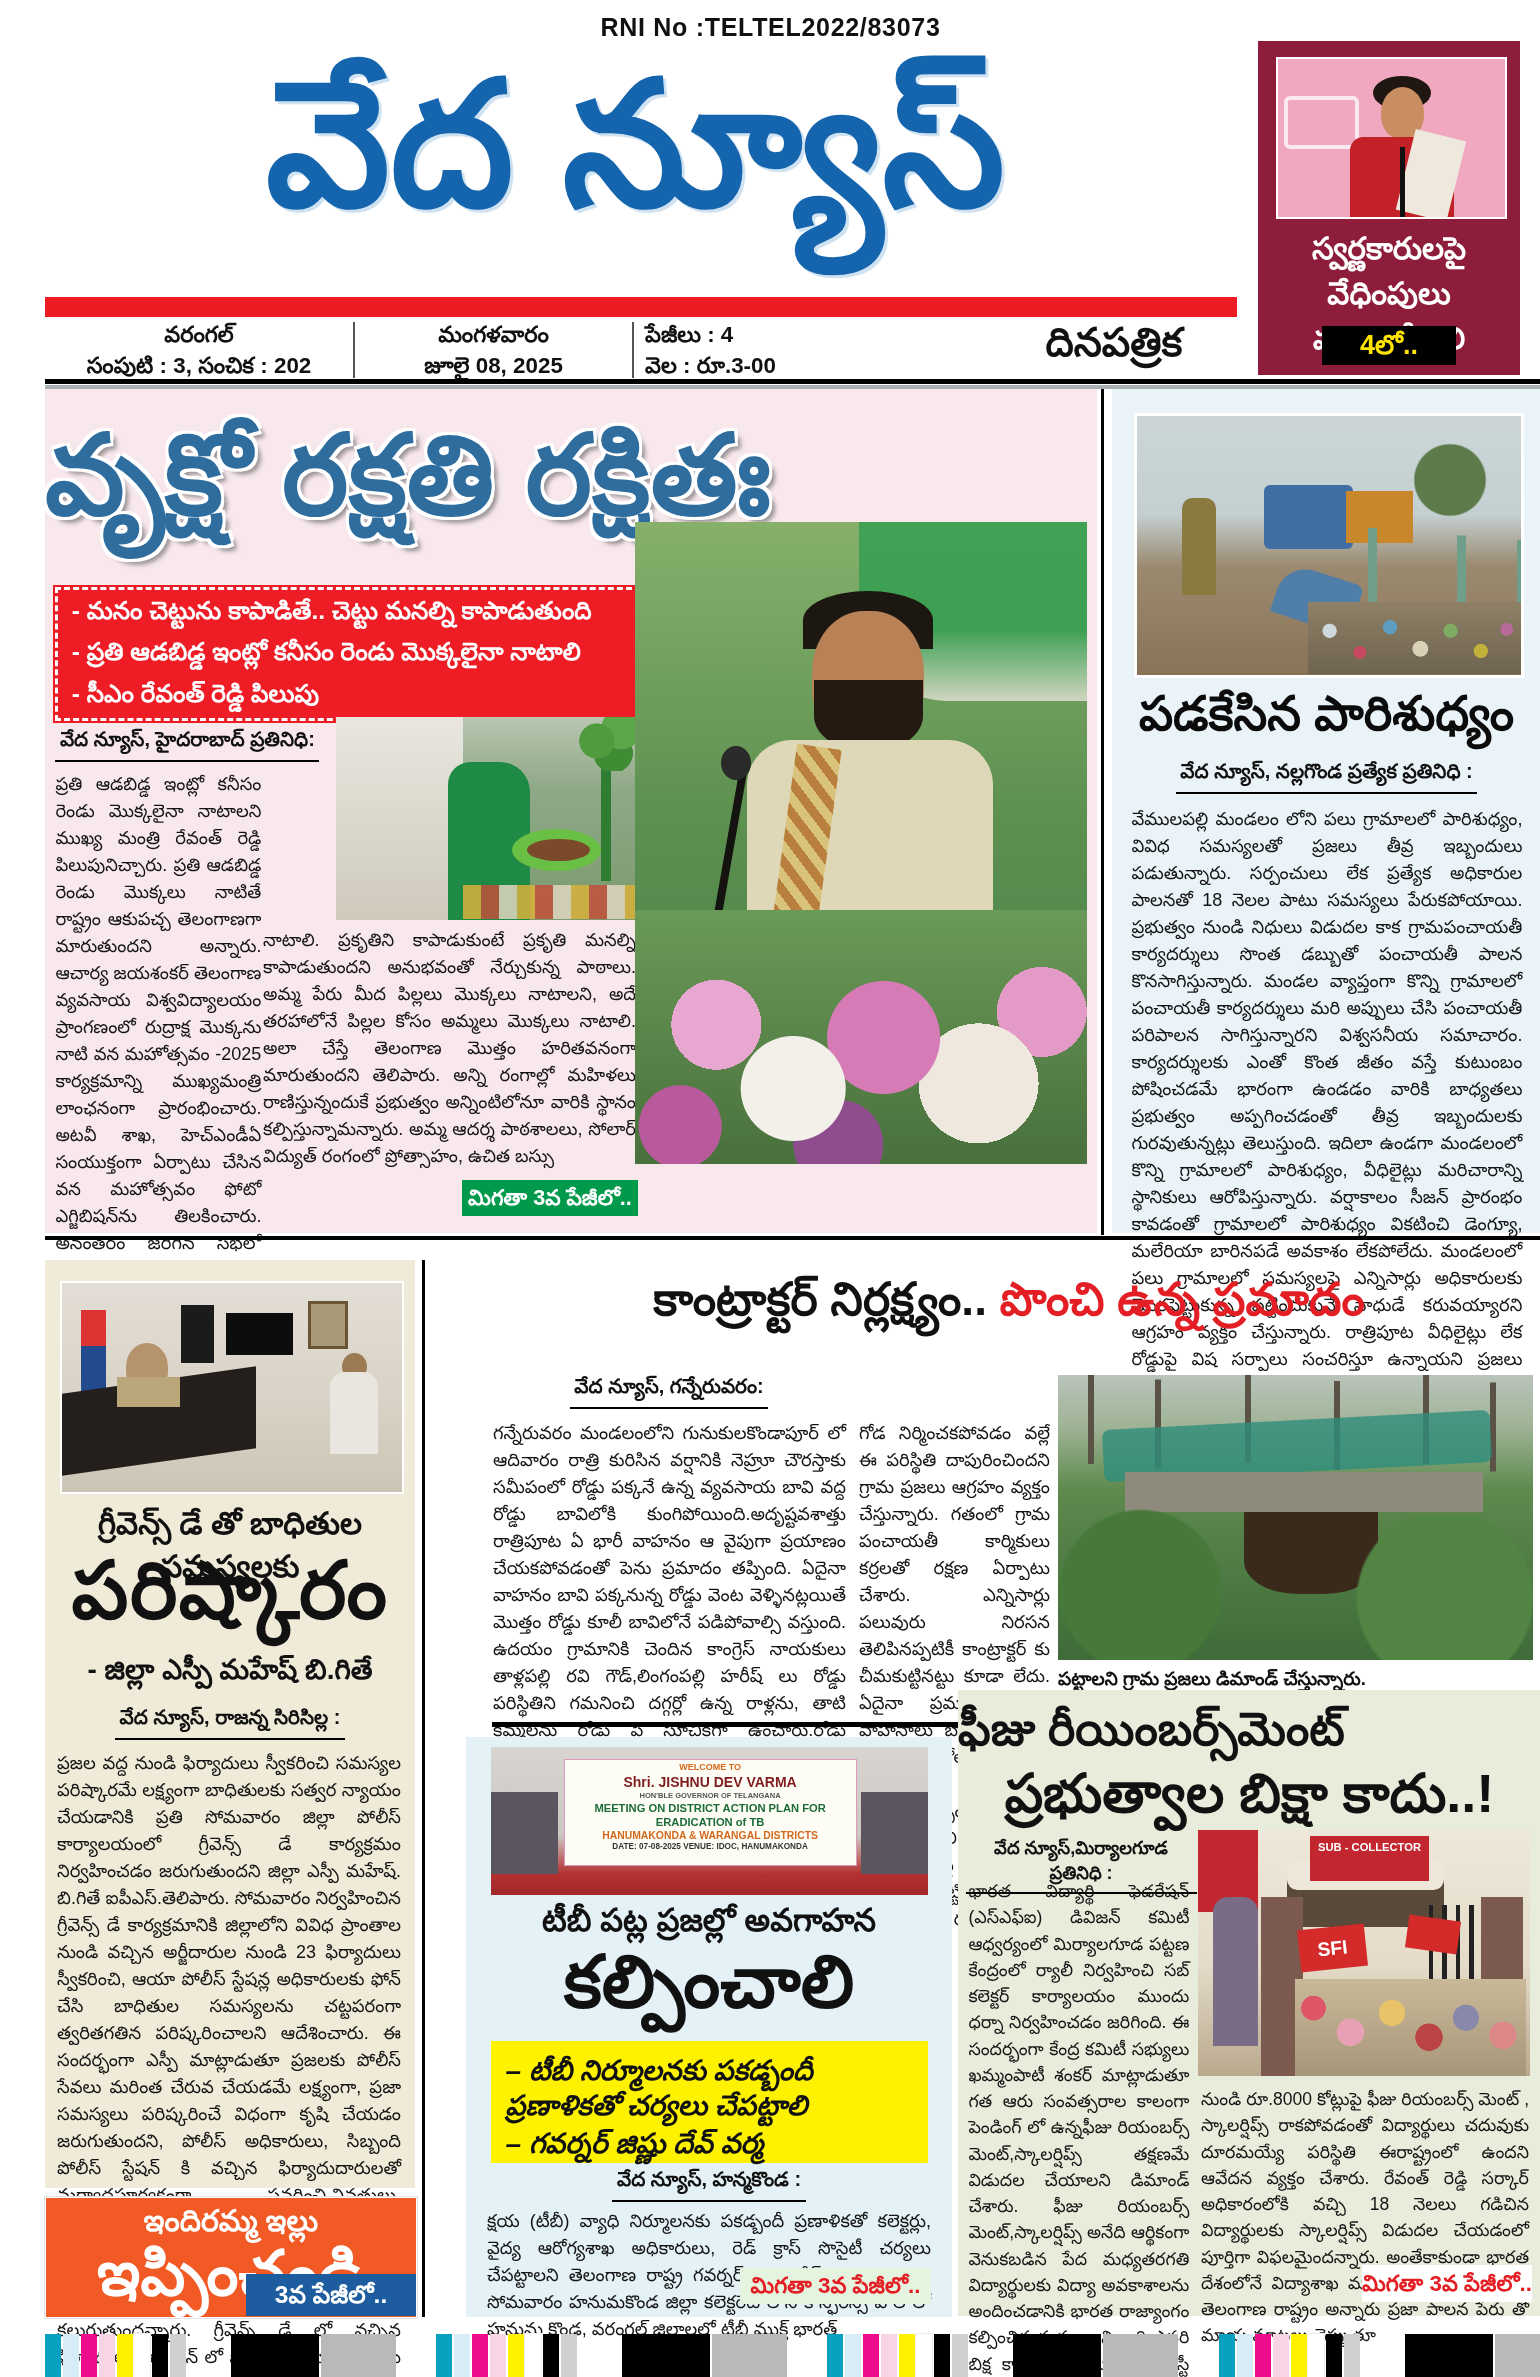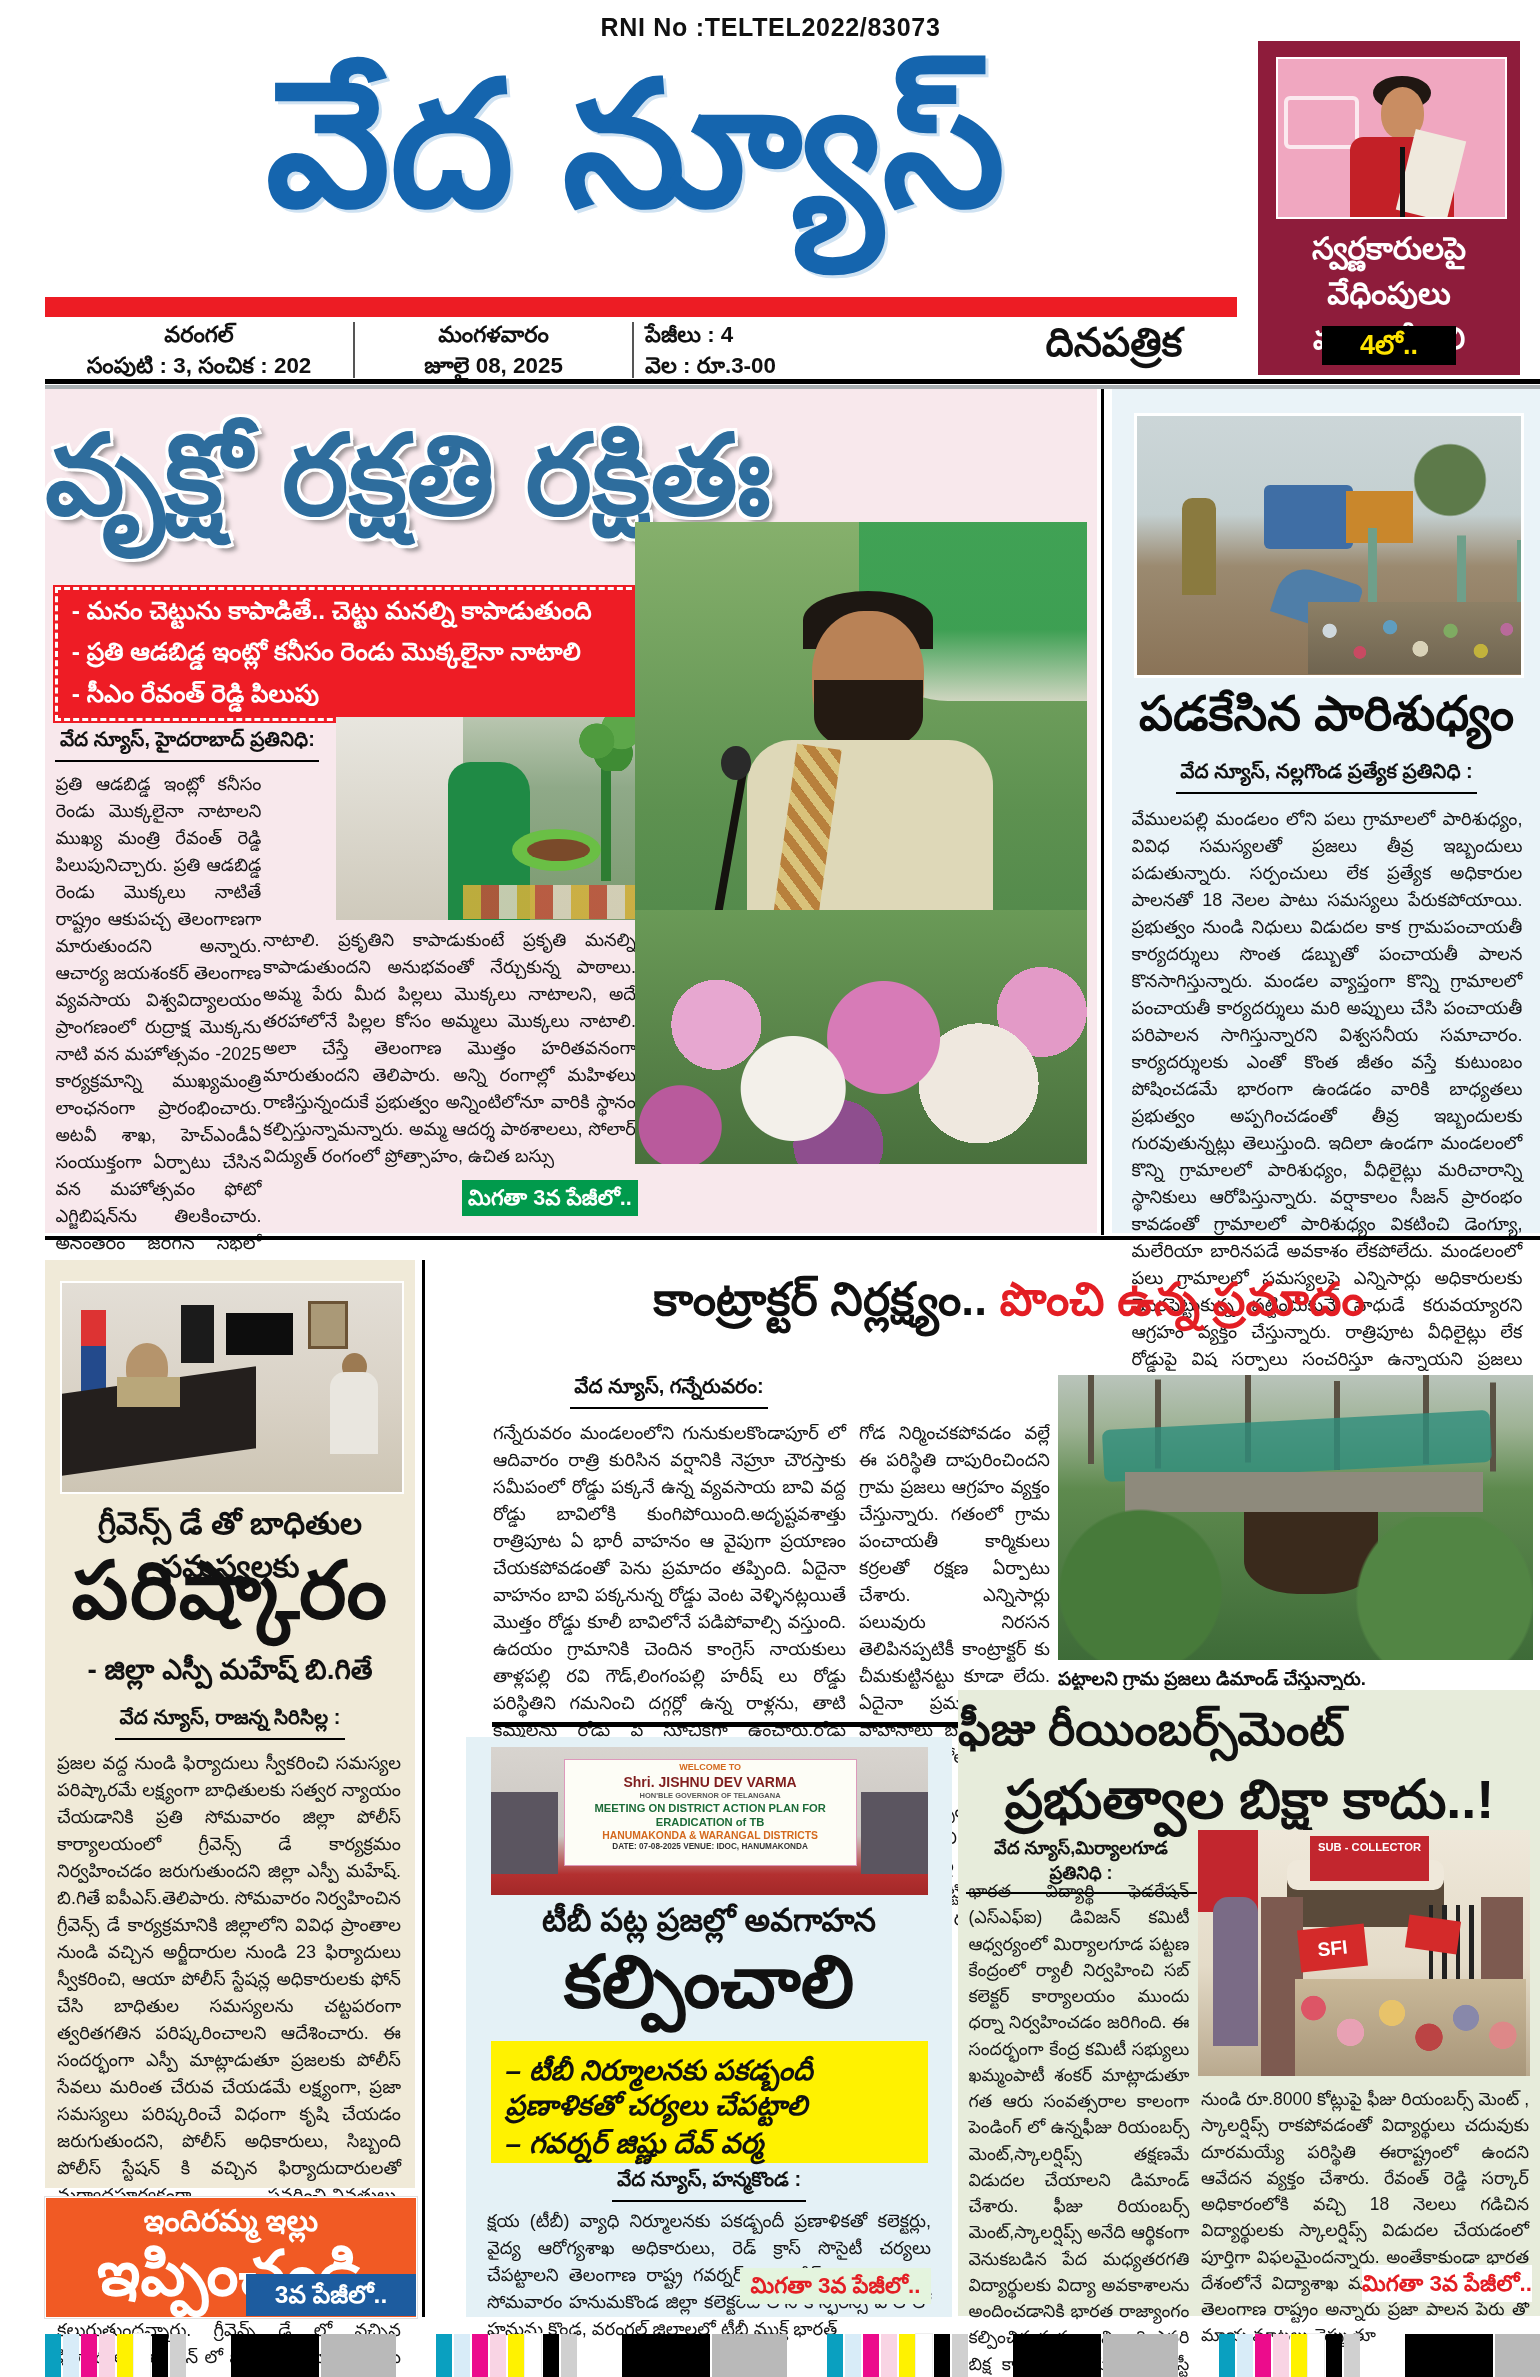--- a/index.html
+++ b/index.html
@@ -138,21 +138,21 @@
   .tb-kicker{position:absolute;top:165px;left:0;width:100%;text-align:center;font-size:32px;font-weight:800;}
   .tb-headline{position:absolute;top:203px;left:0;width:100%;text-align:center;font-size:73px;font-weight:800;}
   .tb-yellow{position:absolute;left:24.6px;top:304px;width:437px;height:112px;background:#fff200;padding-top:10px;font-style:italic;}
   .tb-yellow div{font-size:28px;font-weight:800;padding:1.5px 15px;line-height:1.25;}
   .tb-byline-wrap{position:absolute;top:431px;left:0;width:100%;text-align:center;}
   .tb-body{position:absolute;left:21px;top:471px;width:444px;height:101px;}
   .tb-more{position:absolute;left:274px;top:531px;width:191px;height:36px;background:#e4f4de;color:#e31e24;font-size:22.4px;font-weight:800;text-align:center;line-height:36px;}
   
   .fee{top:1690px;left:958px;width:583px;height:626px;background:#e7ecdb;}
   .fee-h1{position:absolute;top:12px;left:0;width:100%;text-align:left;font-size:46px;font-weight:800;}
-  .fee-h2{position:absolute;top:72px;left:0;width:100%;text-align:center;font-size:54px;font-weight:800;margin-top:6px;}
+  .fee-h2{position:absolute;top:72px;left:0;width:100%;text-align:center;font-size:54px;font-weight:800;}
   .fee-byline-wrap{position:absolute;left:7.5px;top:148px;width:231px;text-align:center;}
   .fee-byline{font-size:18px;}
   .photo-fee{left:240px;top:140px;width:332px;height:246px;background:linear-gradient(180deg,#efe8da 0%,#e4dbc8 55%,#b9a98e 100%);}
   .fe-arch{position:absolute;left:89px;top:30px;width:157px;height:67px;background:#efe8da;border-radius:10.4px;box-shadow:inset 0 -37px 0 #5a4a3a;}
   .fe-sign1{position:absolute;left:112px;top:6px;width:119px;height:40px;background:#c2262e;color:#fff;font-size:11.2px;font-weight:800;text-align:center;line-height:1.2;padding-top:4.5px;}
   .fe-sign2{position:absolute;left:0px;top:0px;width:60px;height:82px;background:#c2262e;}
   .fe-pillar-l{position:absolute;left:63px;top:67px;width:42px;height:179px;background:#7d5a50;}
   .fe-pillar-r{position:absolute;right:7.5px;top:67px;width:42px;height:179px;background:#7d5a50;}
   .fe-gate{position:absolute;right:49px;top:75px;width:52px;height:164px;background:repeating-linear-gradient(90deg,#222 0 4.5px,transparent 4.5px 13.4px);}
   .fe-man{position:absolute;left:15px;top:67px;width:45px;height:149px;background:#7a6b86;border-radius:15px 15px 0 0;}

